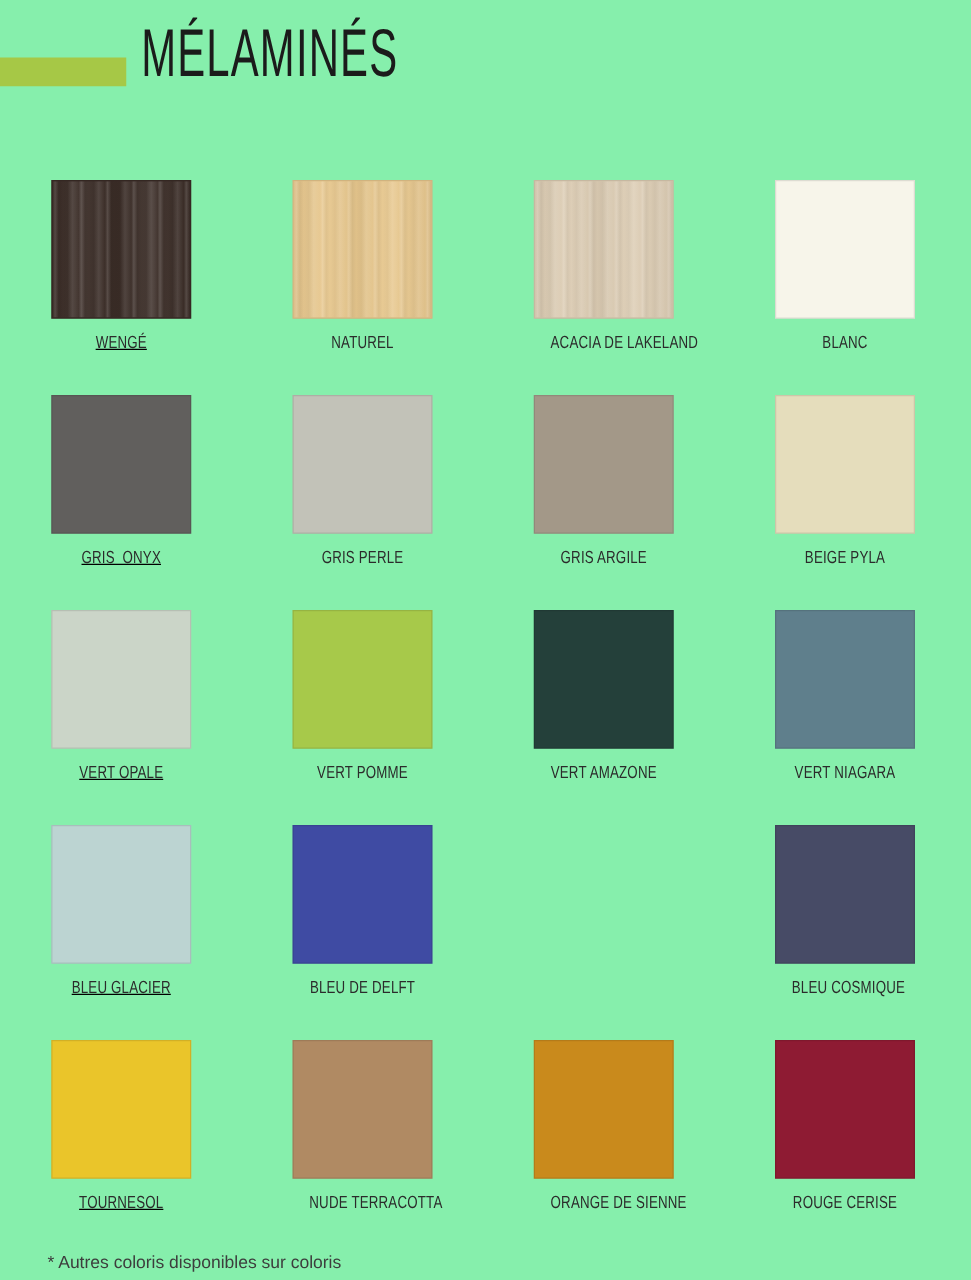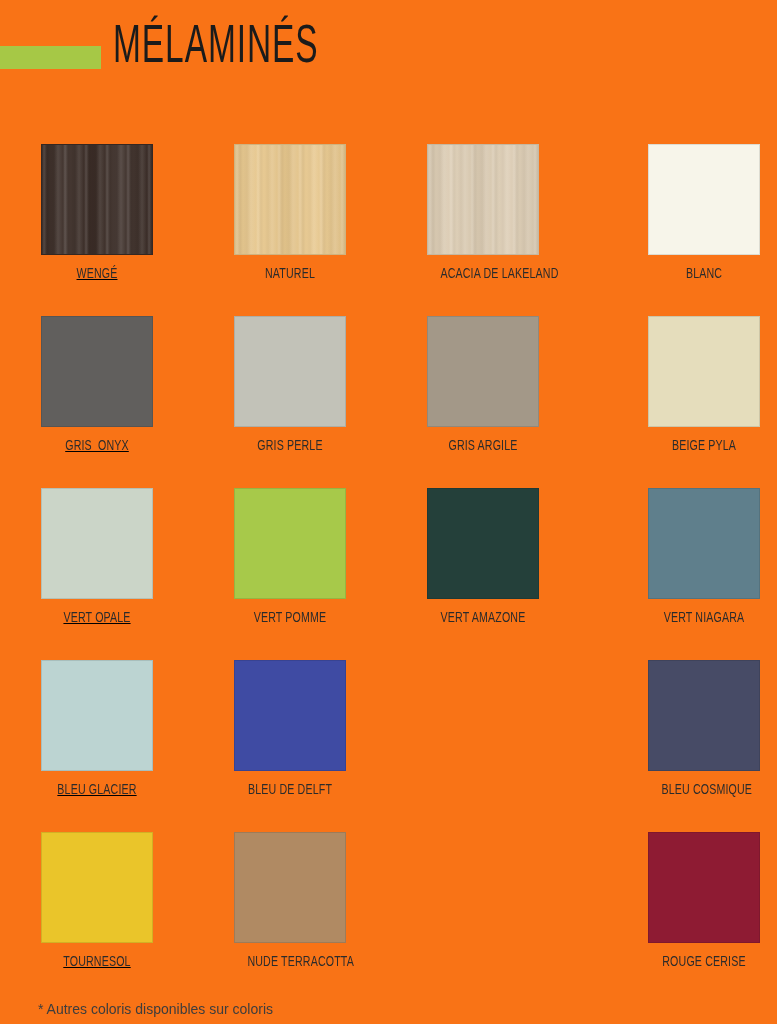--- a/index.html
+++ b/index.html
@@ -9,21 +9,21 @@
     height: 1024px;
     background: #ffffff;
     font-family: "Liberation Sans", sans-serif;
     overflow: hidden;
   }
 
   .page {
     position: relative;
     width: 777px;
     height: 1024px;
-    background: #f97316;
+    background: #86efac;
   }
 
   
   .header {
     position: absolute;
     left: 0;
     top: 0;
     width: 777px;
     height: 110px;
   }
@@ -67,21 +67,21 @@
 
   .swatch-cell {
     position: absolute;
     top: 0;
     width: 112px;
   }
 
   .swatch-cell.col-0 { left: 0px; text-decoration: underline; }
   .swatch-cell.col-1 { left: 193px; }
   .swatch-cell.col-2 { left: 386px; }
-  .swatch-cell.col-3 { left: 607px; }
+  .swatch-cell.col-3 { left: 579px; }
 
   .swatch-chip {
     position: relative;
     width: 112px;
     height: 111px;
     border: 1px solid rgba(0, 0, 0, 0.10);
     overflow: hidden;
   }
 
   
@@ -218,20 +218,24 @@
       </div>
       <div class="grid-row">
         <div class="swatch-cell col-0">
           <div class="swatch-chip" style="background: rgb(234, 197, 42);"></div>
           <div class="swatch-label">TOURNESOL</div>
         </div>
         <div class="swatch-cell col-1">
           <div class="swatch-chip" style="background: rgb(176, 138, 99);"></div>
           <div class="swatch-label">NUDE TERRACOTTA</div>
         </div>
+        <div class="swatch-cell col-2">
+          <div class="swatch-chip" style="background: rgb(201, 138, 28);"></div>
+          <div class="swatch-label">ORANGE DE SIENNE</div>
+        </div>
         <div class="swatch-cell col-3">
           <div class="swatch-chip" style="background: rgb(142, 27, 51);"></div>
           <div class="swatch-label">ROUGE CERISE</div>
         </div>
       </div>
     </div>
 
   <div class="footnote">* Autres coloris disponibles sur coloris</div>
 
 </div>

